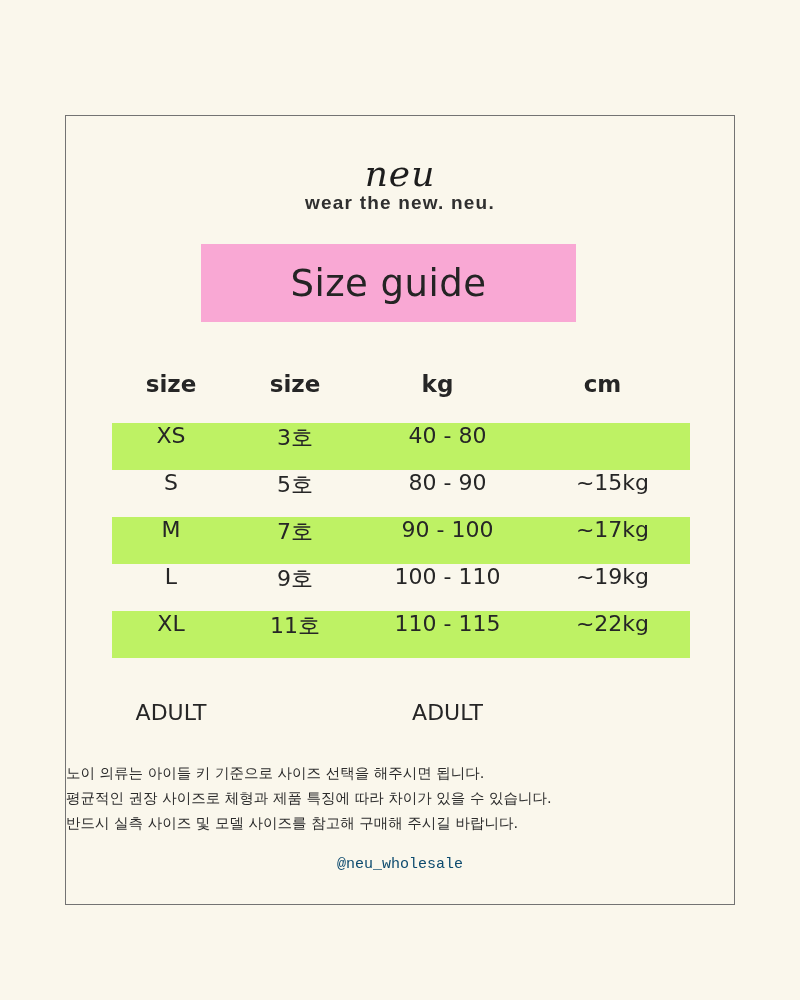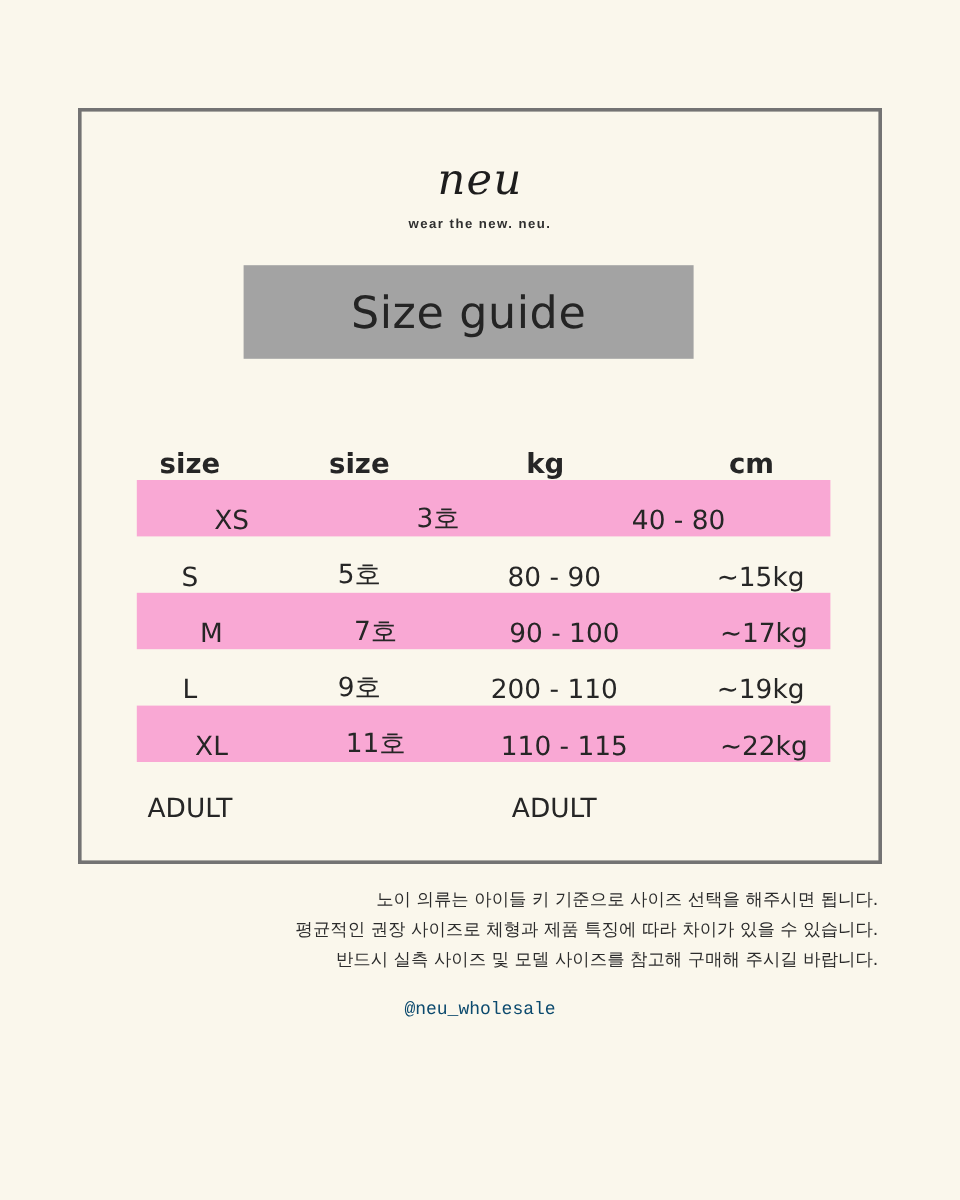--- a/index.html
+++ b/index.html
@@ -18,87 +18,85 @@
   .page {
     position: relative;
     width: 800px;
     height: 1000px;
     box-sizing: border-box;
   }
 
   .card {
     position: absolute;
     left: 65px;
-    top: 90px;
+    top: 115px;
     width: 670px;
-    height: 630px;
-    border: 3px solid #737373;
+    height: 790px;
+    border: 1px solid #737373;
     box-sizing: border-box;
   }
 
   .brand {
     position: absolute;
     left: 0;
     right: 0;
     top: 40px;
     text-align: center;
   }
   .brand-logo {
     font-family: "DejaVu Serif", serif;
     font-style: italic;
     font-size: 36px;
     letter-spacing: 1px;
     color: #1d1d1d;
     line-height: 1;
   }
   .brand-tagline {
-    margin-top: 12px;
-    font-size: 11px;
+    margin-top: 0;
+    font-size: 19px;
     letter-spacing: 1.2px;
     color: #2f2f2f;
     font-weight: 600;
   }
 
   .title-band {
     position: absolute;
     left: 135px;
     top: 128px;
     width: 375px;
     height: 78px;
-    background: #a3a3a3;
+    background: #f9a8d4;
     display: flex;
     align-items: center;
     justify-content: center;
   }
   .title-band-text {
     font-size: 37px;
     font-weight: 400;
     letter-spacing: 0.5px;
     color: #242424;
     font-family: "DejaVu Sans", sans-serif;
   }
 
   .table {
     position: absolute;
     left: 46px;
     top: 255px;
     width: 578px;
   }
   .row {
     display: flex;
-    align-items: flex-end;
+    align-items: flex-start;
     height: 47px;
-    gap: 48px;
   }
   .row.header {
     height: 52px;
   }
   .row.shaded {
-    background: #f9a8d4;
-    padding-left: 20px;
+    background: #bef264;
   }
   .cell {
     text-align: center;
     font-size: 22px;
     color: #262626;
     font-family: "DejaVu Sans", sans-serif;
   }
   .row.header .cell {
     font-weight: bold;
     font-size: 23px;
@@ -114,21 +112,21 @@
   .row.footer .cell {
     font-size: 22px;
     margin-top: 42px;
   }
 
   .notes {
     position: absolute;
     left: 0;
     right: 0;
     top: 645px;
-    text-align: right;
+    text-align: left;
   }
   .note-line {
     font-size: 14.5px;
     line-height: 25px;
     color: #2c2c2c;
     font-family: "DejaVu Sans", sans-serif;
   }
 
   .handle {
     position: absolute;
@@ -181,21 +179,21 @@
       <div class="row shaded">
         <div class="cell c1">M</div>
         <div class="cell c2">7호</div>
         <div class="cell c3">90 - 100</div>
         <div class="cell c4">~17kg</div>
       </div>
 
       <div class="row">
         <div class="cell c1">L</div>
         <div class="cell c2">9호</div>
-        <div class="cell c3">200 - 110</div>
+        <div class="cell c3">100 - 110</div>
         <div class="cell c4">~19kg</div>
       </div>
 
       <div class="row shaded">
         <div class="cell c1">XL</div>
         <div class="cell c2">11호</div>
         <div class="cell c3">110 - 115</div>
         <div class="cell c4">~22kg</div>
       </div>
 

